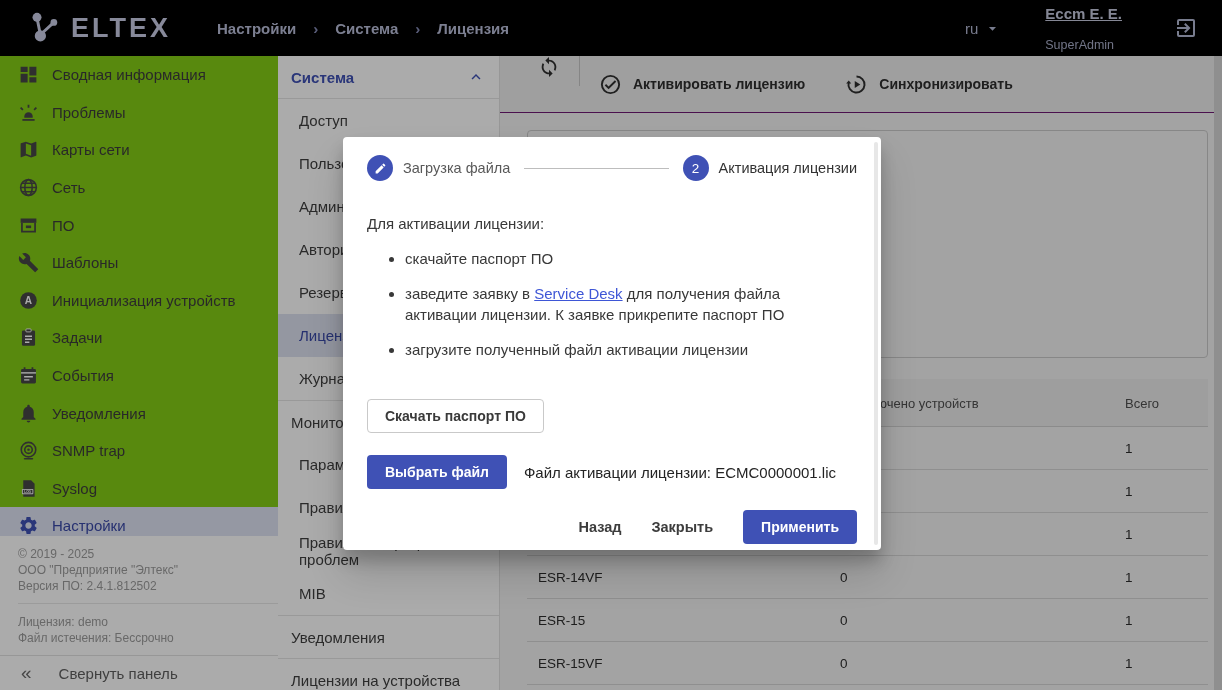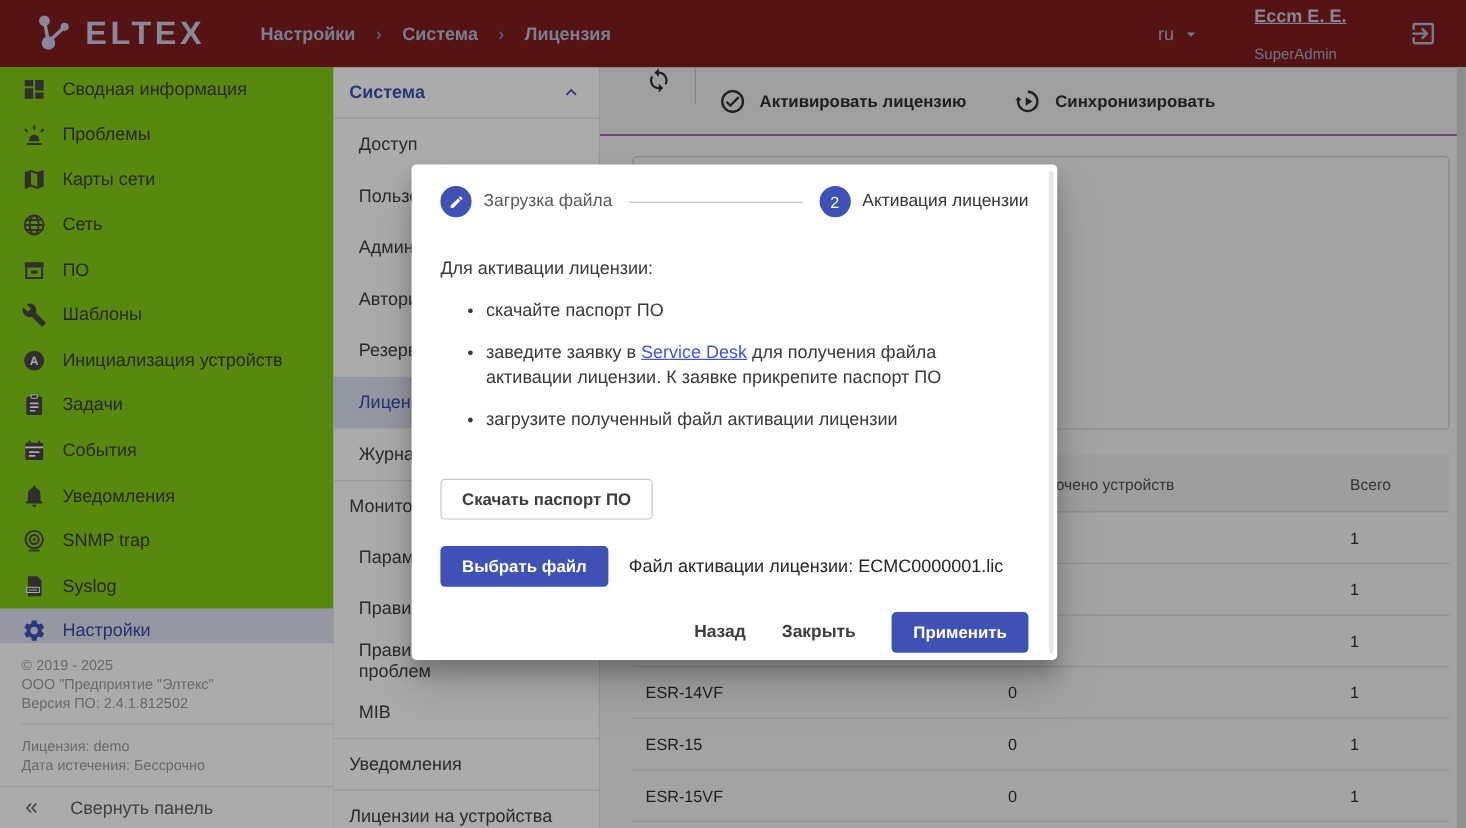--- a/index.html
+++ b/index.html
@@ -1,21 +1,21 @@
 <!DOCTYPE html>
 <html><head>
 <meta charset="utf-8">
 <style>
   * { margin:0; padding:0; box-sizing:border-box; }
   html,body { width:1222px; height:690px; overflow:hidden; }
   body { font-family:"Liberation Sans", sans-serif; background:#fff; }
   .app { position:relative; width:1222px; height:690px; overflow:hidden; background:#fff; }
 
   
-  .header { position:absolute; left:0; top:0; right:0; height:56px; background:#7f1d1d;
+  .header { position:absolute; left:0; top:0; right:0; height:56px; background:#000000;
             display:flex; align-items:center; padding:0 24px 0 28px; z-index:5; }
   .logo { display:flex; align-items:center; gap:7px; color:#c9cde6; }
   .logo-text { font-size:27px; font-weight:bold; letter-spacing:3px; color:#c9cde6; }
   .breadcrumb { display:flex; align-items:center; gap:17px; margin-left:46px;
                 font-size:15px; font-weight:bold; color:#b9bed9; }
   .crumb { cursor:pointer; }
   .crumb-sep { color:#868cb6; font-size:15px; font-weight:bold; }
   .header-right { margin-left:auto; display:flex; align-items:center; }
   .lang { display:flex; align-items:center; gap:6px; color:#b4b9d4; font-size:15px; cursor:pointer;justify-content:space-between; }
   .user { margin-left:44px; cursor:pointer; }
@@ -282,21 +282,21 @@
 
     <div class="side-footer">
       <div class="side-copy">
         <div>© 2019 - 2025</div>
         <div>ООО "Предприятие "Элтекс"</div>
         <div>Версия ПО: 2.4.1.812502</div>
       </div>
       <div class="side-divider"></div>
       <div class="side-copy">
         <div>Лицензия: demo</div>
-        <div>Дата истечения: Бессрочно</div>
+        <div>Файл истечения: Бессрочно</div>
       </div>
       <div class="collapse-row">
         <span class="collapse-icon">«</span>
         <span>Свернуть панель</span>
       </div>
     </div>
   </div>
 
   <div class="submenu">
     <div class="sub-item group group-active">

